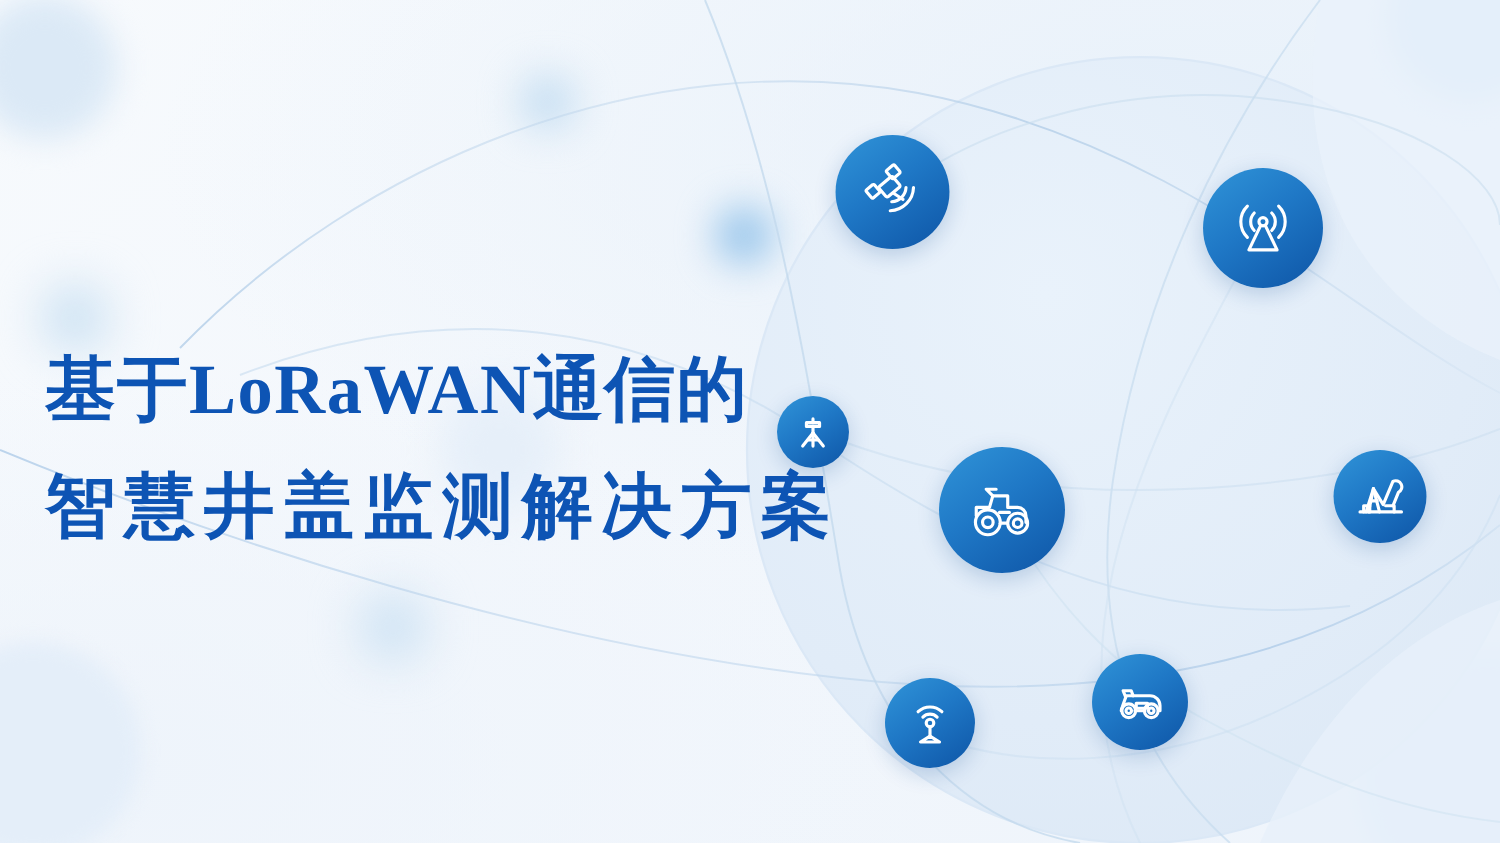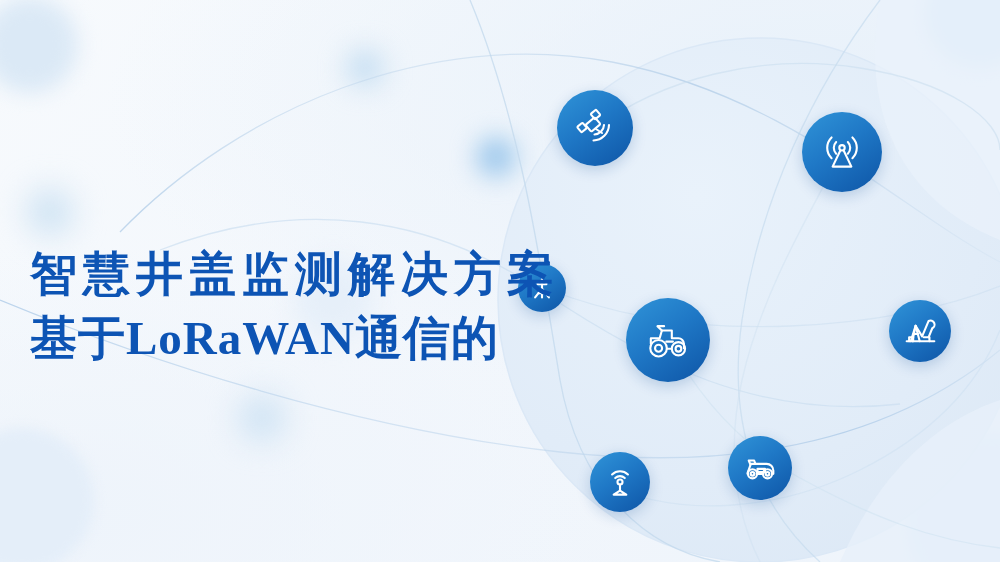--- a/index.html
+++ b/index.html
@@ -193,17 +193,17 @@
       <path d="M9 31 a6 6 0 0 1 0.8 -3 L13 19 h19 a8 8 0 0 1 8 8 v4"></path>
       <path d="M12.5 20 l-2 -5 h6.5 l1.5 4"></path>
       <path d="M21 25 h9 v4 h-9 z"></path>
       <path d="M20 31 h8"></path>
     </svg>
         </span>
       </div>
     </div>
 
   <div id="title-block">
+    <div class="title-line" id="title-line-1">基于LoRaWAN通信的</div>
     <div class="title-line" id="title-line-2">智慧井盖监测解决方案</div>
-    <div class="title-line" id="title-line-1">基于LoRaWAN通信的</div>
   </div>
 
 </div>
 
 </body></html>

